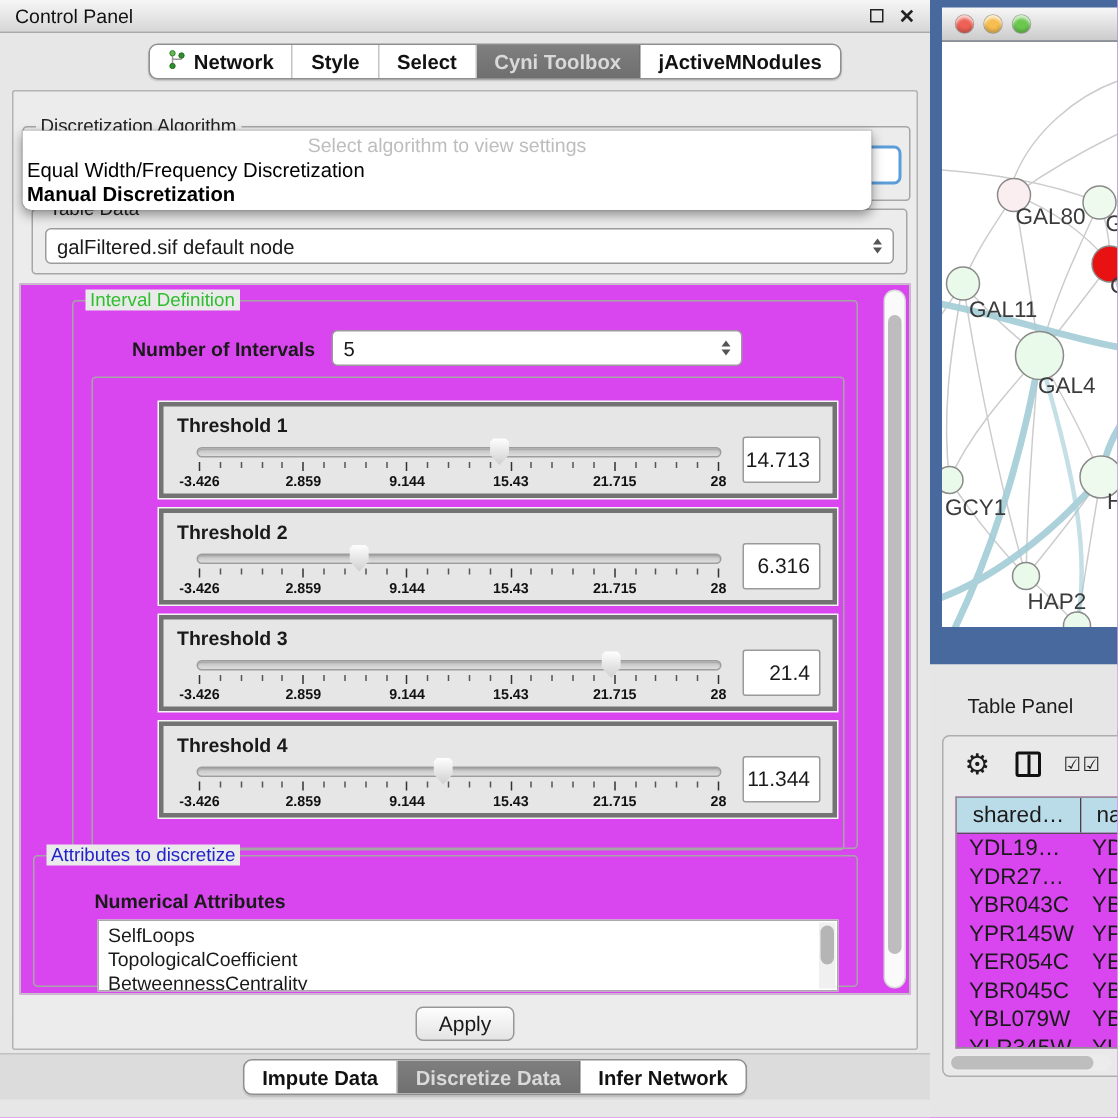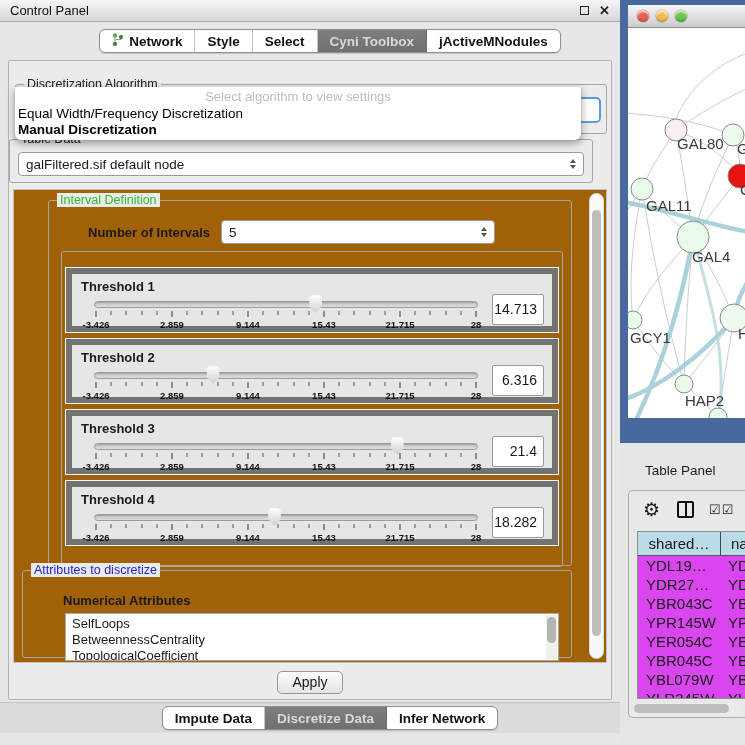--- a/index.html
+++ b/index.html
@@ -41,45 +41,45 @@
   #algo-group { left:6px; top:23px; width:592px; height:50px; }
   #algo-combo { position:absolute; left:20px; top:36px; width:572px; height:26px; background:#fff;
                 border:2px solid #5B9DD9; border-radius:5px; }
   #algo-popup { position:absolute; left:6px; top:26px; width:566px; height:53px; background:#fff;
                 border-radius:0 0 6px 6px; box-shadow:0 3px 8px rgba(0,0,0,.4), 0 0 1px rgba(0,0,0,.3);
                 z-index:30; padding-top:2px; }
   .dd-hint { text-align:center; color:#bdbdbd; font-size:13px; height:17px; }
   .dd-opt { padding:0 3px; font-size:13.5px; height:16px; line-height:16px; color:#000; }
   .dd-opt.bold { font-weight:bold; }
 
-  #tabledata-group { left:0; top:78px; width:584px; height:44px; }
+  #tabledata-group { left:12px; top:78px; width:584px; height:44px; }
   .combo { position:absolute; background:#fff; border:1px solid #9b9b9b; border-radius:4px;
            display:flex; align-items:center; padding:0 7px; font-size:13.5px; }
   .stepper { margin-left:auto; display:flex; flex-direction:column; gap:2px; }
   .stepper i { display:block; width:0; height:0; border-left:3.5px solid transparent; border-right:3.5px solid transparent; }
   .stepper .up { border-bottom:4px solid #555; }
   .stepper .dn { border-top:4px solid #555; }
   #tabledata-combo { left:8px; top:12px; width:566px; height:24px; }
 
   #scrollpane { position:absolute; left:4px; top:128px; width:594px; height:474px;
-                background:#a16207; border:1px solid #c2c2c2; }
+                background:#d946ef; border:1px solid #c2c2c2; }
   #scrollpane .group-title { background:#eaeaea; }
   .vscroll { position:absolute; right:2px; top:3px; bottom:3px; width:15px; background:#fafafa;
              border:1px solid #d8d8d8; border-radius:8px; }
   .vscroll .vthumb { position:absolute; left:2px; right:2px; top:16px; height:calc(100% - 38px);
                      background:#bdbdbd; border-radius:7px; }
 
   #interval-group { left:34px; top:10px; width:524px; height:366px; }
   #noi-label { position:absolute; left:39px; top:24px; font-weight:bold; font-size:13px; }
   #noi-combo { left:172px; top:19px; width:274px; height:24px; }
 
   #thresh-group { left:12px; top:50px; width:502px; height:316px; padding:16px 4px 0 4px;
                   display:flex; flex-direction:column; gap:7px; }
-  .th-panel { height:64px; background:#e6e6e6; border:6px solid #737373; box-shadow:0 0 0 1px #f5f5f5;
-              position:relative; }
+  .th-panel { height:64px; background:#e6e6e6; border:3px solid #737373; box-shadow:0 0 0 1px #f5f5f5;
+              position:relative;margin-left:40px; }
   .th-label { position:absolute; left:9px; top:5px; font-weight:bold; font-size:13px; }
   .th-row { position:absolute; left:0; right:0; top:19px; bottom:0; display:flex; align-items:flex-start;
             padding:0 8px 0 22px; }
   .slider { position:relative; flex:1; height:40px; margin-right:14px; }
   .track { position:absolute; left:0; right:0; top:8px; height:7px; border-radius:4px;
            background:linear-gradient(#bfbfbf,#dedede); border:1px solid #9d9d9d;
            box-shadow:inset 0 1px 1px rgba(0,0,0,.15); }
   .thumb { position:absolute; top:2px; width:15px; height:18px; transform:translateX(-50%);
            background:linear-gradient(#ffffff,#cfcfcf);
            clip-path:polygon(50% 100%, 8% 62%, 8% 14%, 22% 2%, 78% 2%, 92% 14%, 92% 62%);
@@ -389,36 +389,36 @@
                   </div>
         <div class="ticklabels">
                     <span style="left: 0%;">-3.426</span>
                     <span style="left: 20%;">2.859</span>
                     <span style="left: 40%;">9.144</span>
                     <span style="left: 60%;">15.43</span>
                     <span style="left: 80%;">21.715</span>
                     <span style="left: 100%;">28</span>
                   </div>
       </div>
-      <div class="th-value">18.282</div>
+      <div class="th-value">11.344</div>
     </div>
   </div>
 </div>
       </div>
 
       <div class="group" id="attr-group">
         <span class="group-title t-blue">Attributes to discretize</span>
         <span id="attr-title">Numerical Attributes</span>
         <div id="attr-list">
           <div id="attr-vscroll">
               <div class="vthumb"></div>
             </div>
         <div class="attr-item">SelfLoops</div>
+            <div class="attr-item">TopologicalCoefficient</div>
             <div class="attr-item">BetweennessCentrality</div>
-            <div class="attr-item">TopologicalCoefficient</div>
           </div>
       </div>
 
       <div class="vscroll">
           <div class="vthumb"></div>
         </div>
     </div>
 
     <div id="apply-btn">Apply</div>
   </div>

